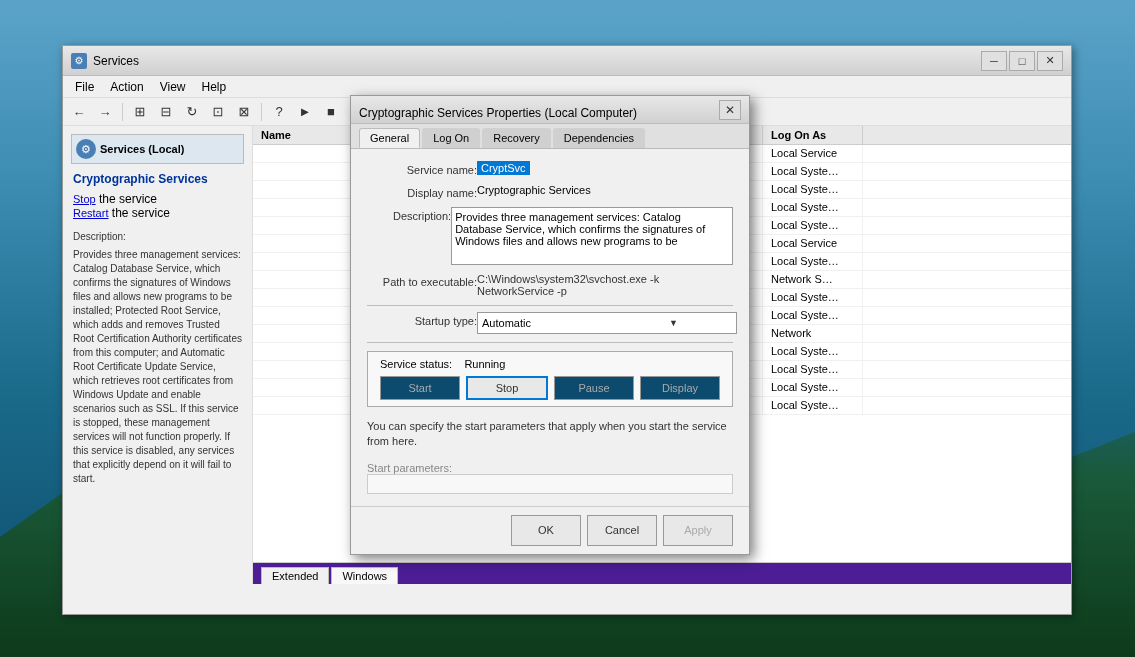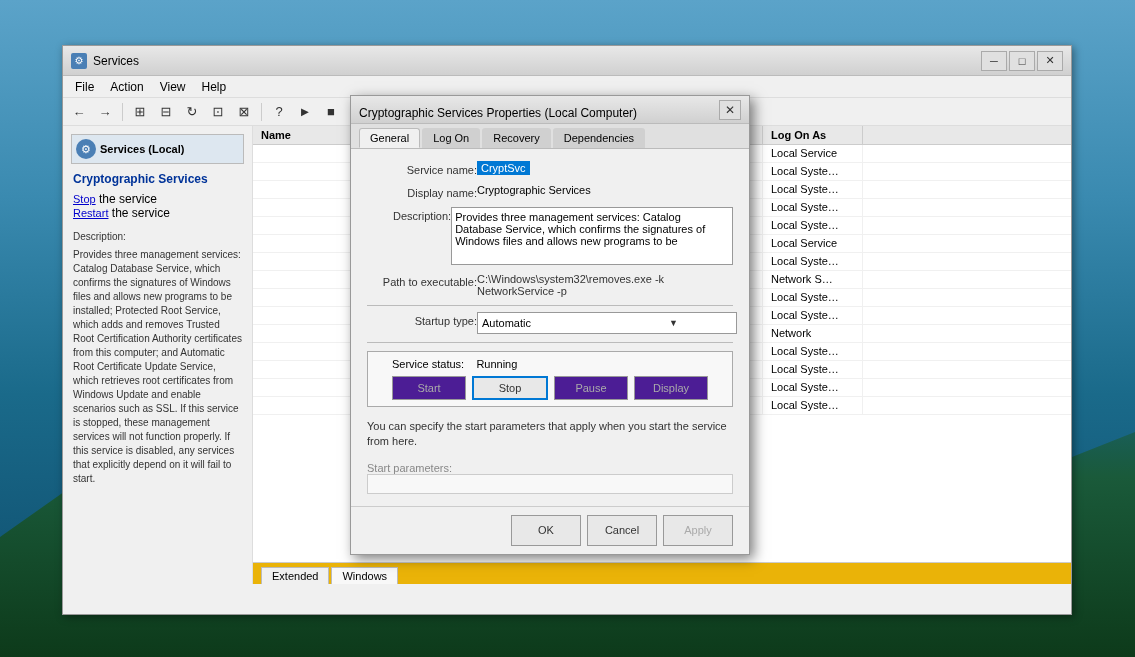--- a/index.html
+++ b/index.html
@@ -244,21 +244,21 @@
       padding: 2px 8px;
       font-size: 11px;
       border-right: 1px solid #f0f0f0;
       overflow: hidden;
       white-space: nowrap;
     }
 
     
     .footer-tabs {
       height: 22px;
-      background: #eab308;
+      background: #4c1d95;
       border-top: 1px solid #ccc;
       display: flex;
       align-items: flex-end;
       padding: 0 8px;
     }
 
     .footer-tab {
       padding: 2px 10px;
       font-size: 11px;
       cursor: pointer;
@@ -430,21 +430,21 @@
       right: 6px;
       top: 50%;
       transform: translateY(-50%);
       font-size: 9px;
       pointer-events: none;
       color: #333;
     }
 
     .status-section {
       border: 1px solid #aaa;
-      padding: 6px 24px;
+      padding: 6px 12px;
       margin: 8px 0;
       background: #f8f8f8;
     }
 
     .status-label {
       font-size: 11px;
       margin-bottom: 6px;
     }
 
     .service-status-value {
@@ -460,21 +460,21 @@
 
     .svc-btn {
       flex: 1;
       height: 24px;
       border: 1px solid #999;
       background: #e8e8e8;
       font-size: 11px;
       cursor: pointer;
       color: #333;
     }
-    .svc-btn:disabled { color: #aaa; background: #4c1d95; cursor: default; }
+    .svc-btn:disabled { color: #aaa; background: #0c4a6e; cursor: default; }
     .svc-btn.primary {
       border: 2px solid #0078d4;
       background: #e8e8e8;
     }
 
     .hint-text {
       font-size: 11px;
       color: #333;
       margin: 12px 0;
       line-height: 1.4;
@@ -731,21 +731,21 @@
 
       
       <div class="form-row">
         <span class="form-label">Description:</span>
         <textarea class="desc-textarea" readonly="" style="">Provides three management services: Catalog Database Service, which confirms the signatures of Windows files and allows new programs to be</textarea>
       </div>
 
       
       <div class="form-row">
         <span class="form-label">Path to executable:</span>
-        <span class="path-text form-value">C:\Windows\system32\removes.exe -k NetworkService -p</span>
+        <span class="path-text form-value">C:\Windows\system32\svchost.exe -k NetworkService -p</span>
       </div>
 
       <div class="divider"></div>
 
       
       <div class="form-row">
         <span class="form-label">Startup type:</span>
         <div class="select-wrapper">
           <select class="startup-select">
             <option selected="">Automatic</option>

